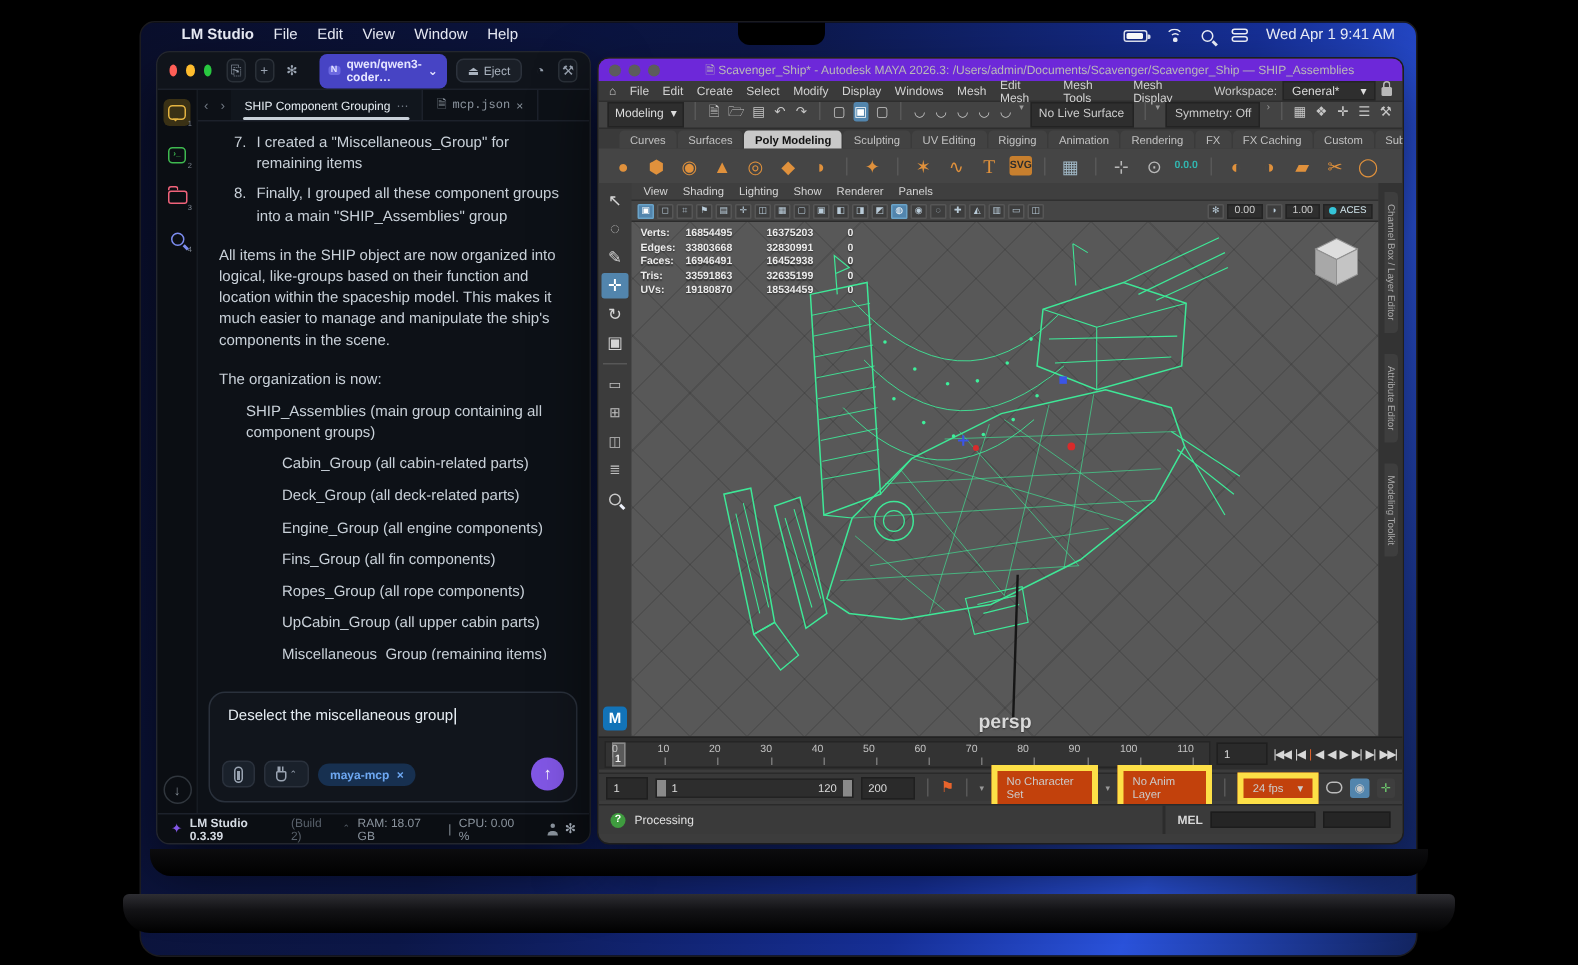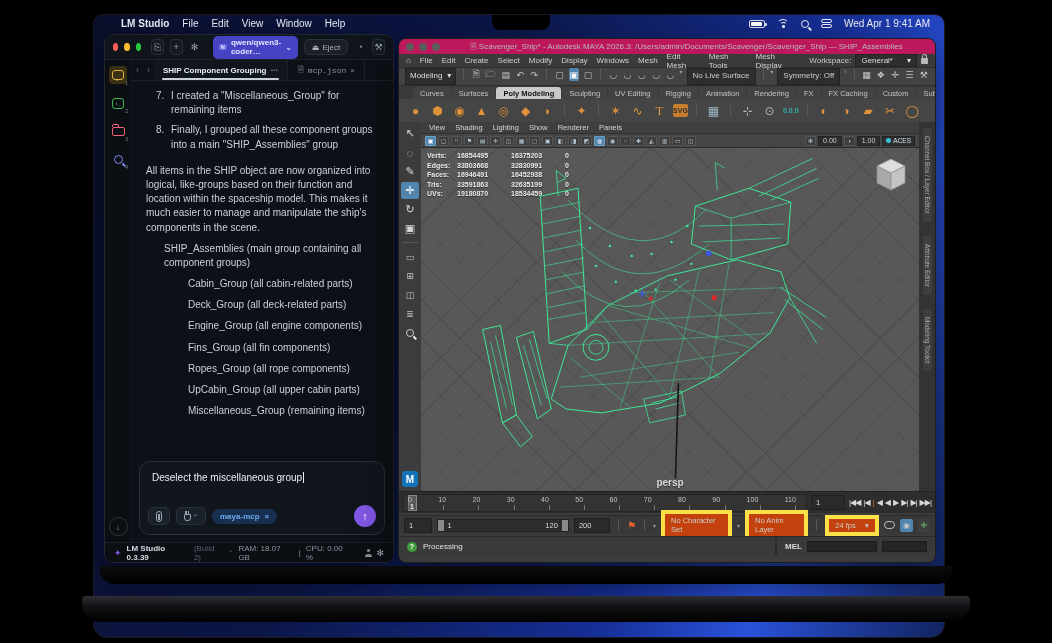--- a/index.html
+++ b/index.html
@@ -55,21 +55,21 @@
   .foldg { width:13px; height:9px; border:1.5px solid #f0627a; border-radius:2px; position:relative; }
   .foldg::before { content:''; position:absolute; left:-1px; top:-4px; width:5px; height:2px; border:1.5px solid #f0627a; border-bottom:none; border-radius:2px 2px 0 0; }
   .srchg { width:9px; height:9px; border:1.5px solid #7c8cf0; border-radius:50%; position:relative; }
   .srchg::after { content:''; position:absolute; left:7px; top:8px; width:4px; height:1.6px; background:#7c8cf0; transform:rotate(45deg); }
   .dlwrap { margin-top:auto; margin-bottom:6px; width:19px; height:19px; border:1px solid #30363d; border-radius:50%;
     color:#8b949e; font-size:9px; display:flex; align-items:center; justify-content:center; }
   .lm-tabs { position:absolute; left:27px; top:25px; right:0; height:21px; background:#0d1117; border-bottom:1px solid #1c212b;
     display:flex; align-items:center; font-size:8px; color:#8b949e; }
   .navchev { padding:0 4px; font-size:9px; color:#6e7681; }
   .tab { height:100%; display:flex; align-items:center; gap:4px; padding:0 9px; border-right:1px solid #1c212b; position:relative; }
-  .tab.active { background:#11161d; color:#e6edf3; font-weight:bold; }
+  .tab.active { background:#11161d; color:#e6edf3; font-weight:normal; }
   .tab.active::after { content:''; position:absolute; left:8px; right:8px; bottom:0; height:2px; background:#c9d1d9; border-radius:2px; }
   .chat { position:absolute; left:27px; top:46px; right:0; bottom:122px; padding:8px 14px 0 14px; color:#c9d1d9;
     font-size:10px; line-height:1.42; overflow:hidden; }
   .oli { display:flex; gap:5px; margin:0 0 6px 10px; }
   .oli .n { min-width:10px; }
   .para { margin:12px 0 0 0; }
   .bul { display:flex; gap:6px; margin-top:7px; }
   .bul .d { color:#8b949e; }
   .lv1 { margin-left:12px; }
   .lv2 { margin-left:36px; }
@@ -91,21 +91,21 @@
   .lm-status { position:absolute; left:0; right:0; bottom:0; height:20px; background:#0b0e13; border-top:1px solid #1c212b;
     display:flex; align-items:center; gap:5px; padding:0 9px; font-size:8px; color:#8b949e; }
   .persong { width:7px; height:7px; position:relative; margin-left:8px;}
   .persong::before { content:''; position:absolute; left:2px; top:0; width:3.4px; height:3.4px; border-radius:50%; background:#8b949e; }
   .persong::after { content:''; position:absolute; left:0; bottom:-1px; width:7.4px; height:3.4px; border-radius:3px 3px 0 0; background:#8b949e; }
 
   
   .mywin { position:absolute; left:304px; top:23px; width:538px; height:525px; background:#3c3c3c;
     border-radius:8px; box-shadow:0 18px 40px rgba(0,0,0,.6); overflow:hidden; border:1px solid #1e1e1e;
     color:#c8c8c8; font-size:8px; }
-  .my-title { height:15px; background:#be185d; display:flex; align-items:center; gap:5px; padding:0 7px; }
+  .my-title { height:15px; background:#6d28d9; display:flex; align-items:center; gap:5px; padding:0 7px; }
   .my-title .t { margin:0 auto; color:#b9b9b9; font-size:8px; white-space:nowrap; overflow:hidden; }
   .my-menu { height:14px; background:#3a3a3a; display:flex; align-items:center; gap:9px; padding:0 7px; border-bottom:1px solid #2e2e2e; }
   .my-menu .mi { color:#d2d2d2; }
   .wsbox { margin-left:auto; display:flex; align-items:center; gap:4px; }
   .wsdd { background:#2e2e2e; border:1px solid #242424; padding:1px 5px; color:#ddd; display:flex; gap:14px; }
   .lockg { width:7px; height:6px; background:#b9b9b9; position:relative; border-radius:1px; }
   .lockg::before { content:''; position:absolute; left:1px; top:-4px; width:3.4px; height:3.4px; border:1.4px solid #b9b9b9; border-bottom:none; border-radius:3px 3px 0 0; }
   .my-tools { height:18px; background:#434343; display:flex; gap:4px; padding:0 6px; border-bottom:1px solid #2e2e2e; }
   .modedd { background:#2e2e2e; border:1px solid #232323; width:62px; padding:1.5px 4px; display:flex; justify-content:space-between; color:#ddd; }
   .vsep { width:1px; height:12px; background:#585858; margin:0 3px; }
@@ -135,21 +135,21 @@
   .vpi { width:11px; height:10px; background:#3d3d3d; border:1px solid #565656; border-radius:1px; font-size:6px; color:#b9cbd8; display:flex; align-items:center; justify-content:center; }
   .vpi.on { background:#5285ad; border-color:#6aa3c8; color:#fff; }
   .vpf { background:#2e2e2e; border:1px solid #232323; color:#ccc; font-size:7px; padding:0.5px 4px; }
   .aces { background:#2e2e2e; border:1px solid #232323; color:#cfe3ea; font-size:6.5px; padding:0.5px 3px; display:flex; align-items:center; gap:2px; }
   .acdot { width:5px; height:5px; border-radius:50%; background:#35c4d8; }
   .canvas { position:absolute; left:0; right:0; top:26px; bottom:0; background:#585858;
     background-image:repeating-linear-gradient(45deg, rgba(30,30,30,.16) 0 1px, transparent 1px 27px),
                      repeating-linear-gradient(-45deg, rgba(30,30,30,.16) 0 1px, transparent 1px 27px); overflow:hidden; }
   .hud { position:absolute; left:6px; top:4px; font-size:7px; font-weight:bold; color:#ececec; text-shadow:0 1px 1px rgba(0,0,0,.5); }
   .hudrow { display:grid; grid-template-columns:30px 54px 54px 34px; margin-bottom:2.5px; }
-  .persp { position:absolute; left:50%; bottom:3px; transform:translateX(-50%); color:#d8d8d8; font-size:10px; font-weight:bold; text-shadow:0 1px 1px #333; }
+  .persp { position:absolute; left:50%; bottom:3px; transform:translateX(-50%); color:#d8d8d8; font-size:13px; font-weight:bold; text-shadow:0 1px 1px #333; }
   .vcube { position:absolute; right:10px; top:8px; }
   .tline { position:absolute; left:0; right:0; top:452px; height:22px; background:#2d2d2d; display:flex; align-items:center; padding:0 4px; gap:4px; border-top:1px solid #222; }
   .tslider { position:relative; flex:1; height:18px; background:#333; border:1px solid #252525; }
   .ticks { position:absolute; left:4px; right:10px; top:1px; display:flex; justify-content:space-between; color:#c3c3c3; font-size:7px; }
   .tickmarks { position:absolute; left:4px; right:10px; bottom:1px; display:flex; justify-content:space-between; }
   .tickmarks i { width:1px; height:5px; background:#777; }
   .playhead { position:absolute; left:4px; top:0; width:9px; height:100%; background:#5a5a5a; border:1px solid #888; }
   .phlabel { position:absolute; left:6px; bottom:1px; color:#eee; font-size:7px; font-weight:bold; }
   .fframe { width:34px; background:#2a2a2a; border:1px solid #1f1f1f; color:#ddd; font-size:7.5px; padding:2px 4px; }
   .pbtns { display:flex; gap:3px; align-items:center; color:#d8d8d8; font-size:8px; }
@@ -256,20 +256,21 @@
     <div class="chat">
       <div class="oli">
         <span class="n">7.</span>
         <span>I created a "Miscellaneous_Group" for remaining items</span>
       </div>
       <div class="oli">
         <span class="n">8.</span>
         <span>Finally, I grouped all these component groups into a main "SHIP_Assemblies" group</span>
       </div>
       <div class="para">All items in the SHIP object are now organized into logical, like-groups based on their function and location within the spaceship model. This makes it much easier to manage and manipulate the ship's components in the scene.</div>
+      <div class="para">The organization is now:</div>
       <div class="bul lv1">
           <span class="d"></span>
           <span>SHIP_Assemblies (main group containing all component groups)</span>
         </div>
       <div class="bul lv2">
           <span class="d"></span>
           <span>Cabin_Group (all cabin-related parts)</span>
         </div>
       <div class="bul lv2">
           <span class="d"></span>

